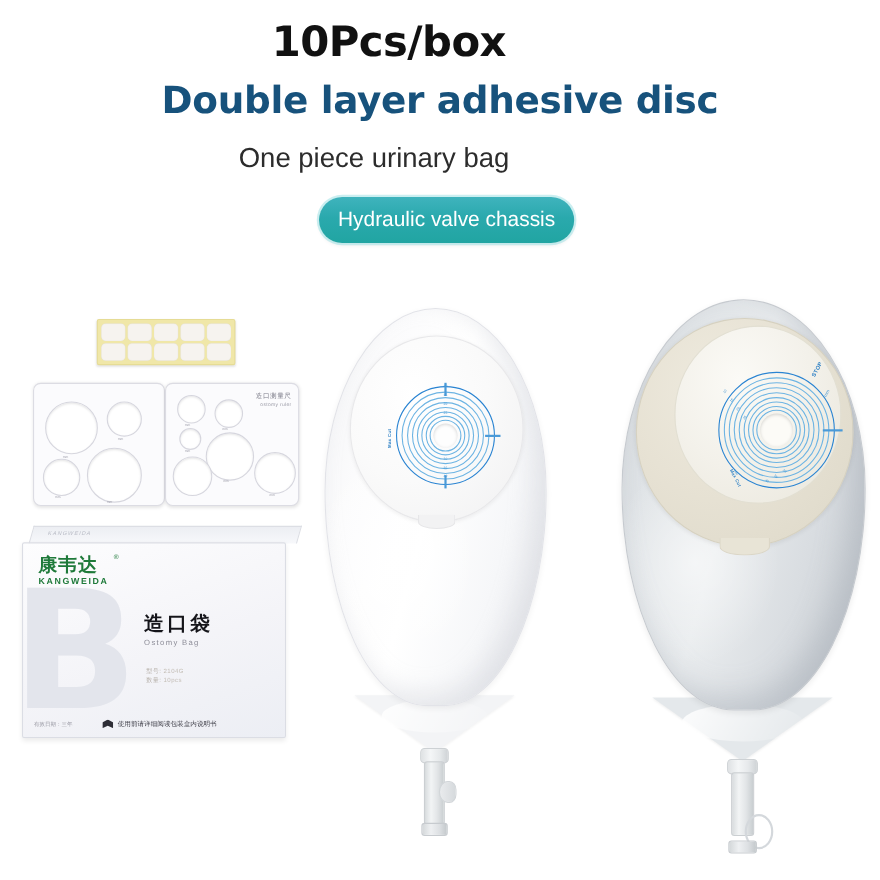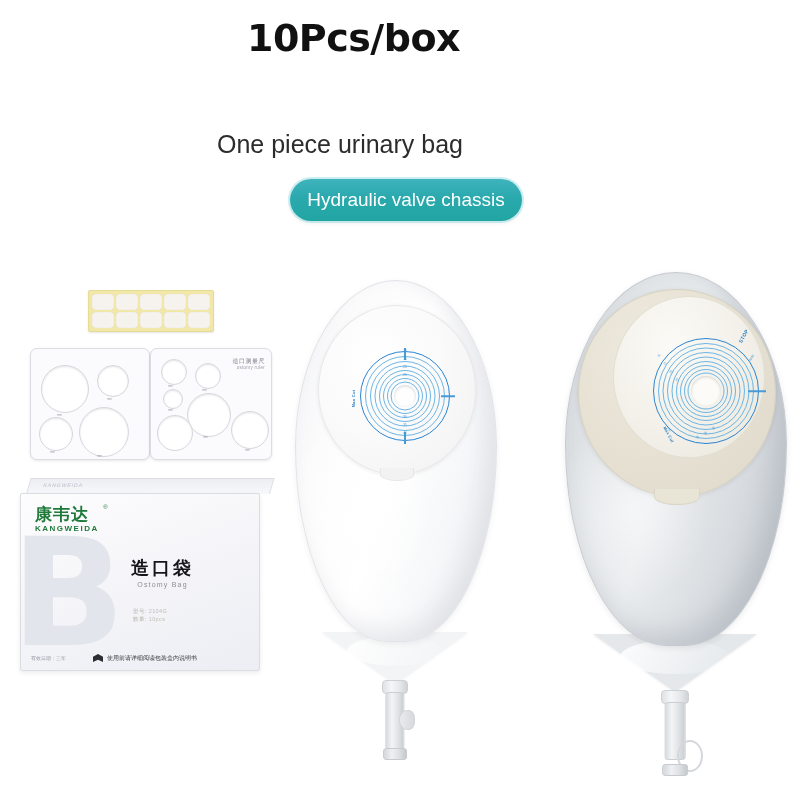--- a/index.html
+++ b/index.html
@@ -108,21 +108,21 @@
     font-size:17px;font-weight:bold;color:#1f7a3a;letter-spacing:1px;
     font-family:"DejaVu Sans",sans-serif;line-height:1;
   }
   .brand .en{
     font-size:8px;font-weight:bold;color:#1f7a3a;letter-spacing:1.5px;
     margin-top:2px;line-height:1;
   }
   .brand .reg{
     position:absolute;right:-9px;top:-2px;font-size:6px;color:#1f7a3a;
   }
-  .ptitle{position:absolute;left:110px;top:65px;text-align:center;}
+  .ptitle{position:absolute;left:110px;top:65px;}
   .ptitle .cn{
     font-size:18px;font-weight:bold;color:#15151a;letter-spacing:3px;
     font-family:"DejaVu Sans",sans-serif;line-height:1;
   }
   .ptitle .en{
     font-size:7px;color:#8d8d98;letter-spacing:1.2px;margin-top:4px;line-height:1;
   }
   .specs{position:absolute;left:112px;top:113px;line-height:1.5;}
   .specs div{font-size:5.5px;color:#c3bdb5;letter-spacing:.4px;white-space:nowrap;}
   .specs span.k{color:#b7b1aa;}
@@ -295,20 +295,21 @@
     background:linear-gradient(90deg,#e9ebed,#d6dadd);
     border:1px solid #d2d6d9;
   }
 </style>
 </head>
 <body>
 
 <div id="stage">
 
   <div class="hl1">10Pcs/box</div>
+  <div class="hl2">Double layer adhesive disc</div>
   <div class="hl3">One piece urinary bag</div>
 
   <div class="pillrow">
     <div class="pill p2">Hydraulic valve chassis</div>
   </div>
 
   <div class="sheet">
     <i></i>
     <i></i>
     <i></i>

